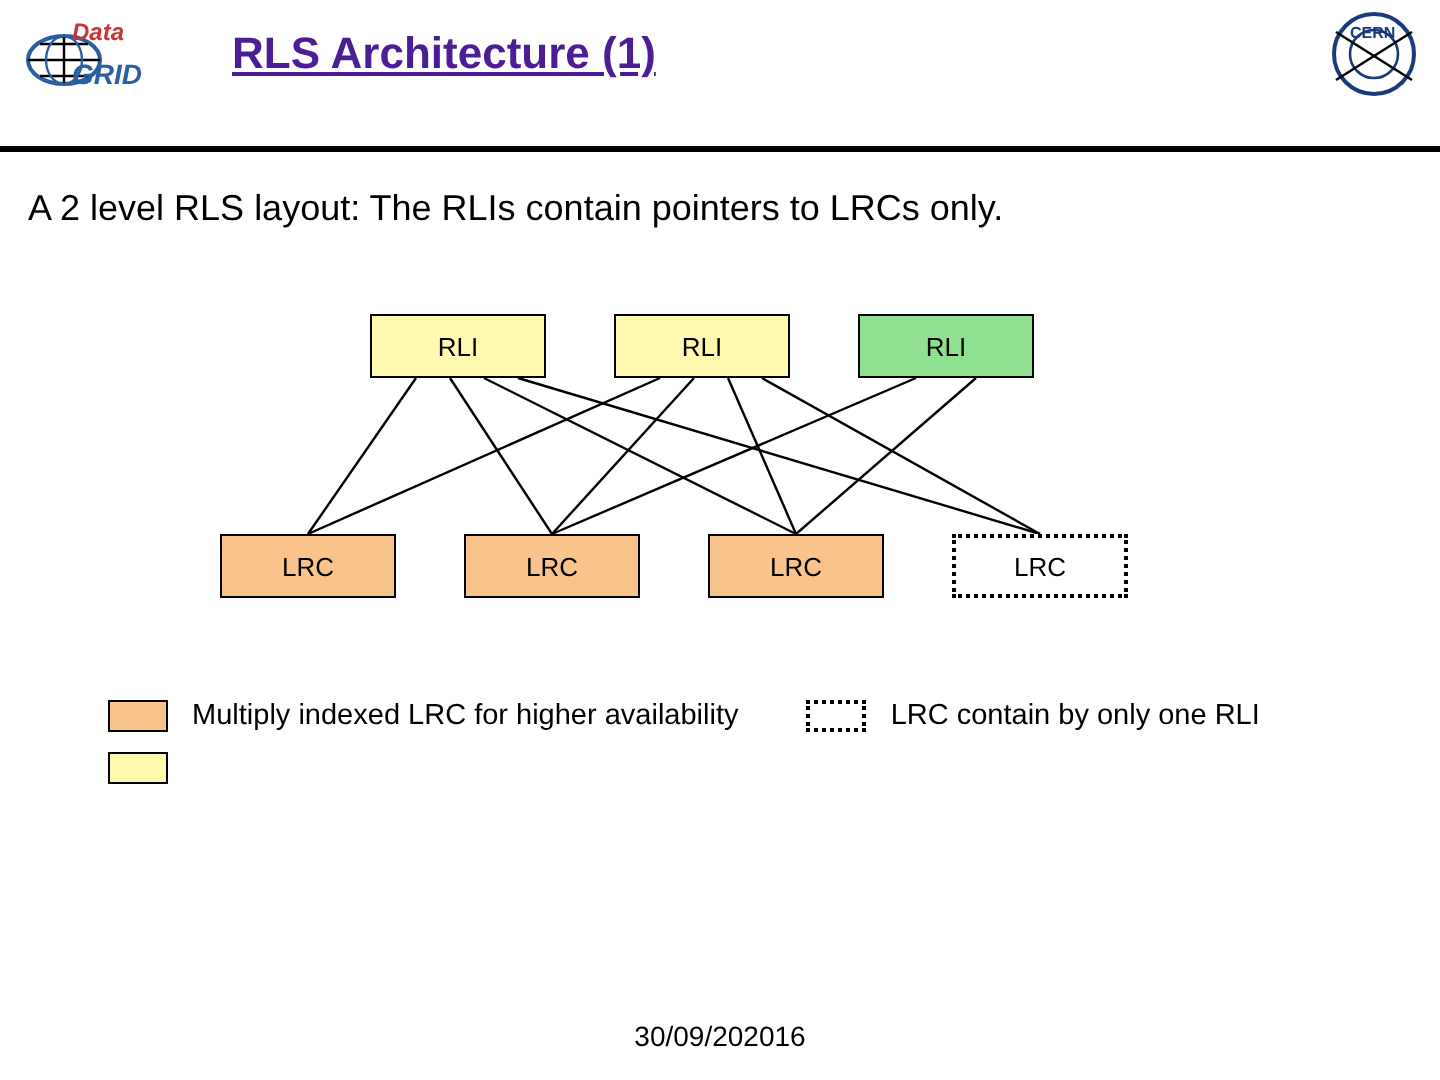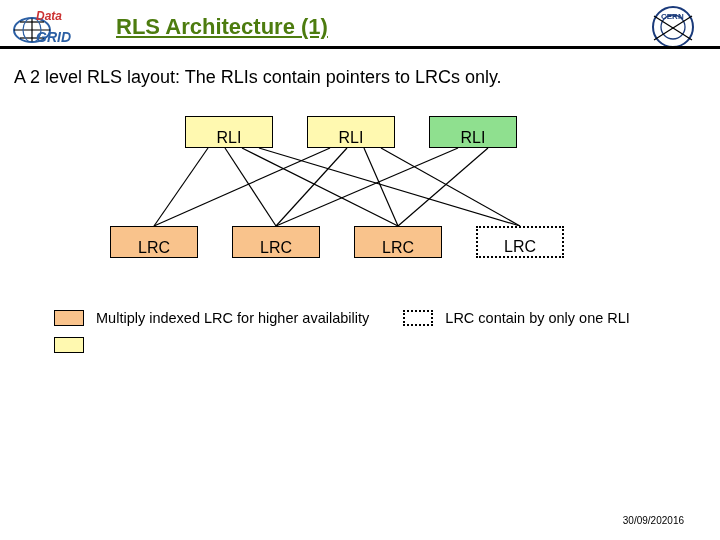--- a/index.html
+++ b/index.html
@@ -2,38 +2,38 @@
 <html><head>
 <meta charset="utf-8">
 <style>
   * { box-sizing: border-box; margin: 0; padding: 0; }
   body {
     width: 720px; height: 540px;
     font-family: Arial, Helvetica, sans-serif;
     background: #fff; color: #000;
     position: relative; overflow: hidden;
   }
-  .header { height: 49px; width: 100%; position: relative; padding: 8px 0 0 12px; }
+  .header { height: 76px; width: 100%; position: relative; padding: 8px 0 0 12px; }
   .header-line { position: absolute; left: 0; right: 0; bottom: 0; height: 3px; background: #000; }
   .logos { position: absolute; top: 6px; }
   .logo-left { left: 10px; width: 92px; height: 40px; }
-  .logo-right { right: 24px; width: 46px; height: 46px; top: 4px; }
+  .logo-right { right: 10px; width: 46px; height: 46px; top: 4px; }
   .title {
     position: absolute; left: 116px; top: 14px;
-    font-size: 22px; font-weight: bold; color: #4d7c0f;
+    font-size: 22px; font-weight: bold; color: #4c1d95;
     text-decoration: underline;
   }
   .body { padding: 18px 14px 0 14px; }
-  .intro { font-size: 18px; margin-bottom: 18px; }
+  .intro { font-size: 18px; margin-bottom: 32px; }
 
   .diagram { position: relative; width: 560px; height: 195px; margin: 0 auto 8px auto; }
   .node {
     position: absolute; width: 88px; height: 32px;
-    border: 1px solid #000; display: flex; align-items: flex-end; justify-content: center;
-    font-size: 16px; background: #fff;
+    border: 1px solid #000; display: flex; align-items: center; justify-content: center;
+    font-size: 13px; background: #fff;
   }
   .node.rli-yellow { background: #fff9b0; }
   .node.rli-green { background: #8fe08f; }
   .node.lrc-orange { background: #f9c38c; }
   .node.lrc-dotted { border-style: dotted; border-width: 2px; background: #fff; }
 
   .legend { padding-left: 40px; font-size: 14.5px; }
   .legend-row { display: block; margin-bottom: 10px; }
   .swatch {
     display: inline-block; width: 30px; height: 16px; border: 1px solid #000;
@@ -41,22 +41,22 @@
   }
   .sw-orange { background: #f9c38c; }
   .sw-dotted { border-style: dotted; border-width: 2px; background: #fff; }
   .sw-yellow { background: #fff9b0; }
   .sw-green  { background: #8fe08f; }
   .leg-text { vertical-align: middle; text-align: right; }
   .legend-pair-right { display:inline-block; margin-left: 30px; }
 
   .footer {
     position: absolute; left: 0; right: 0; bottom: 14px;
-    display: flex; justify-content: flex-end;
-    padding: 0 36px; font-size: 10px;
+    display: flex; justify-content: center;
+    padding: 0 36px; font-size: 14px;
   }
 
   svg.diagram-lines { position: absolute; inset: 0; width: 100%; height: 100%; }
   svg line { stroke: #000; stroke-width: 1.2; }
 </style>
 </head>
 <body>
 
 <div class="header">
   <div class="logos logo-left">

